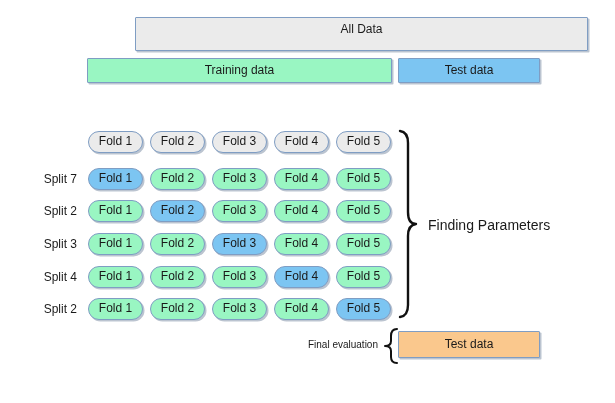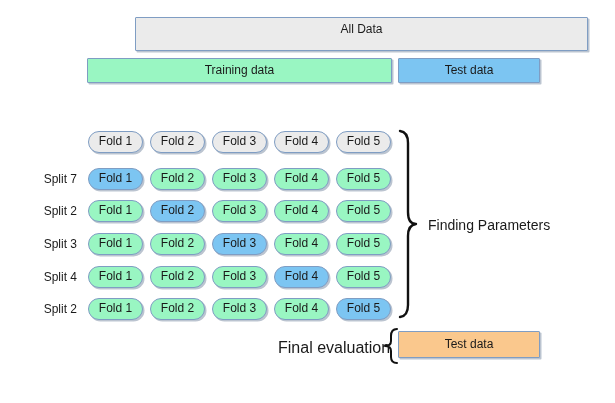--- a/index.html
+++ b/index.html
@@ -54,21 +54,21 @@
   .row-s4{top:167px;}
 
   #brace-layer{position:absolute;left:0;top:0;pointer-events:none;}
 
   .finding-label{
     position:absolute;left:428px;top:217px;
     font-size:14px;white-space:nowrap;
   }
   .finaleval-label{
     position:absolute;left:278px;top:339px;width:100px;
-    text-align:right;font-size:16px;white-space:nowrap;
+    text-align:right;font-size:10px;white-space:nowrap;
   }
 </style>
 </head>
 <body>
 
 <div id="canvas">
 
   <div class="box box-alldata">All Data</div>
   <div class="box box-training">Training data</div>
   <div class="box box-testdata">Test data</div>

